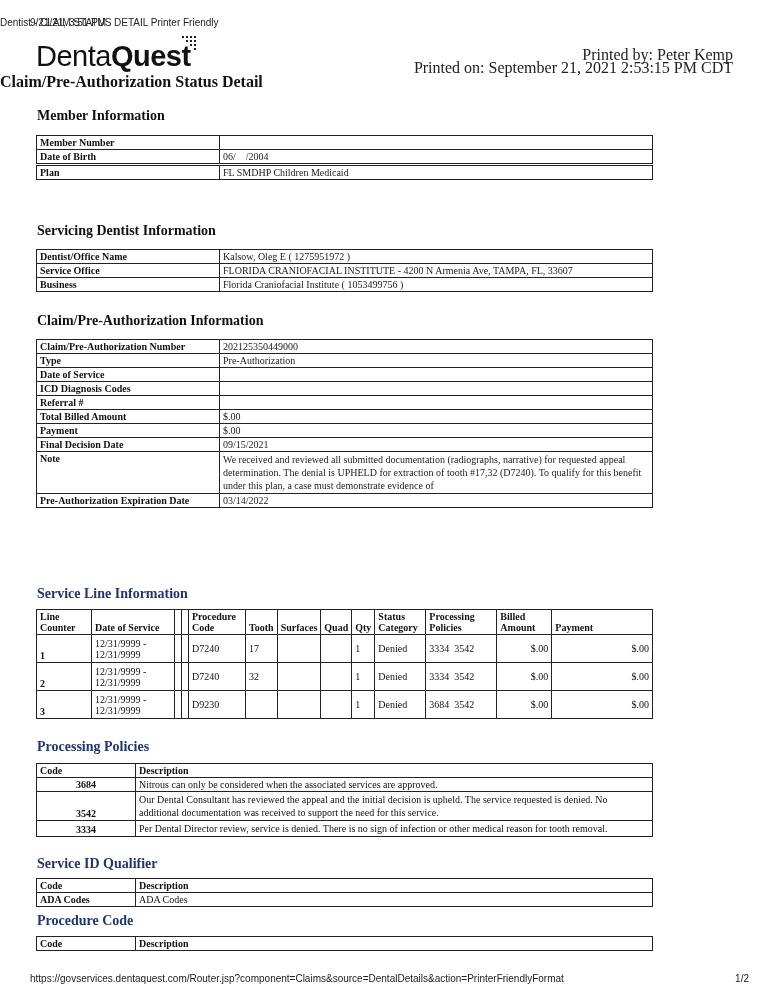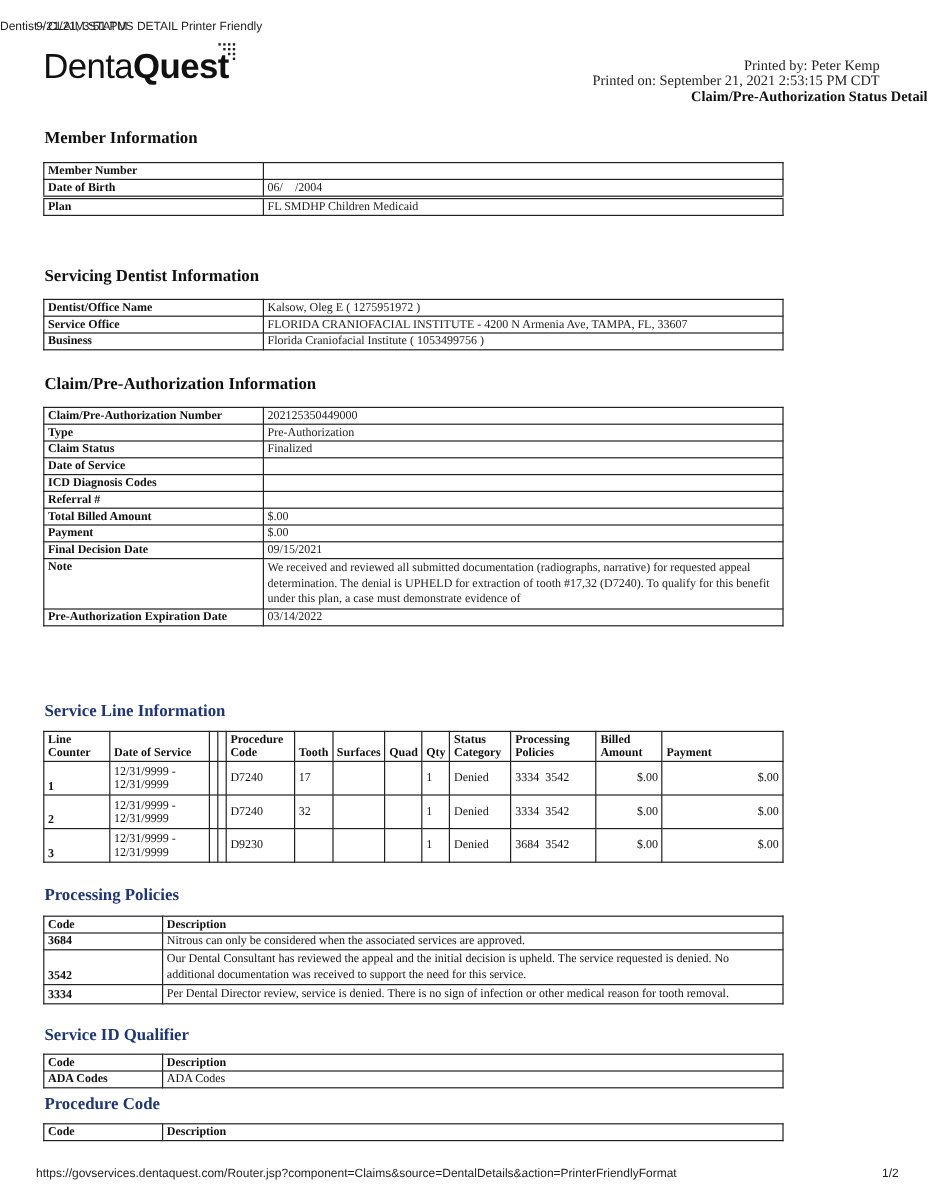--- a/index.html
+++ b/index.html
@@ -4,35 +4,35 @@
 <style>
   html, body { margin: 0; padding: 0; background: #ffffff; }
   body { width: 773px; height: 1000px; position: relative; overflow: hidden; color: #111; }
   .browser-hdr { position: absolute; top: 17px; left: 0; width: 773px; font-family: "Liberation Sans", sans-serif; font-size: 10px; color: #222; }
   .browser-hdr .date { position: absolute; left: 30px; }
   .browser-hdr .title { position: absolute; left: 0; width: 773px; text-align: left; }
   .logo { position: absolute; left: 36px; top: 40px; font-family: "Liberation Sans", sans-serif; font-size: 29px; color: #111; letter-spacing: -0.5px; }
   .logo b { font-weight: bold; }
   .logo .dots { position: absolute; left: 144px; top: -4px; width: 18px; height: 16px; }
   .logo .dots i { position: absolute; width: 2px; height: 2px; background: #222; }
-  .printed { position: absolute; right: 40px; top: 48px; font-family: "Liberation Serif", serif; font-size: 12px; text-align: right; line-height: 13px; color: #222; }
-  .page-title { position: absolute; top: 73px; left: 0; width: 773px; text-align: right; font-family: "Liberation Serif", serif; font-size: 12px; font-weight: bold; color: #111; }
+  .printed { position: absolute; right: 40px; top: 48px; font-family: "Liberation Serif", serif; font-size: 16px; text-align: right; line-height: 13px; color: #222; }
+  .page-title { position: absolute; top: 73px; left: 0; width: 773px; text-align: left; font-family: "Liberation Serif", serif; font-size: 16px; font-weight: bold; color: #111; }
   .sec { position: absolute; left: 37px; font-family: "Liberation Serif", serif; font-size: 14px; font-weight: bold; color: #111; }
   .sec.blue { color: #1f3671; }
   table { position: absolute; left: 36px; width: 617px; border-collapse: collapse; font-family: "Liberation Serif", serif; font-size: 10px; }
   td, th { border: 1.5px solid #222; padding: 1px 3px; text-align: left; vertical-align: middle; }
   th { font-weight: bold; }
   td.lbl { font-weight: bold; width: 176px; }
   td.val { color: #222; }
   .sl th { vertical-align: bottom; line-height: 11px; }
   .sl td { height: 25px; }
   .sl td.bottom { vertical-align: bottom; font-weight: bold; }
   .sl td.r { text-align: right; }
   .sl td.sp { width: 2px; padding: 0; }
-  .pp td.code { font-weight: bold; vertical-align: bottom; width: 92px; }
+  .pp td.code { font-weight: bold; vertical-align: bottom; width: 92px; text-align: center; }
   .footer { position: absolute; top: 973px; left: 0; width: 773px; font-family: "Liberation Sans", sans-serif; font-size: 10px; color: #222; }
   .footer .url { position: absolute; left: 30px; }
   .footer .pg { position: absolute; right: 24px; }
 </style>
 </head>
 <body>
 
 <div class="browser-hdr">
   <span class="date">9/21/21, 3:51 PM</span>
   <span class="title">Dentist - CLAIM STATUS DETAIL Printer Friendly</span>
@@ -102,24 +102,20 @@
   <tbody>
       <tr>
         <td class="lbl">Claim/Pre-Authorization Number</td>
         <td class="val">202125350449000</td>
       </tr>
   <tr>
         <td class="lbl">Type</td>
         <td class="val">Pre-Authorization</td>
       </tr>
   <tr>
-        <td class="lbl">Claim Status</td>
-        <td class="val">Finalized</td>
-      </tr>
-  <tr>
         <td class="lbl">Date of Service</td>
         <td class="val"></td>
       </tr>
   <tr>
         <td class="lbl">ICD Diagnosis Codes</td>
         <td class="val"></td>
       </tr>
   <tr>
         <td class="lbl">Referral #</td>
         <td class="val"></td>

